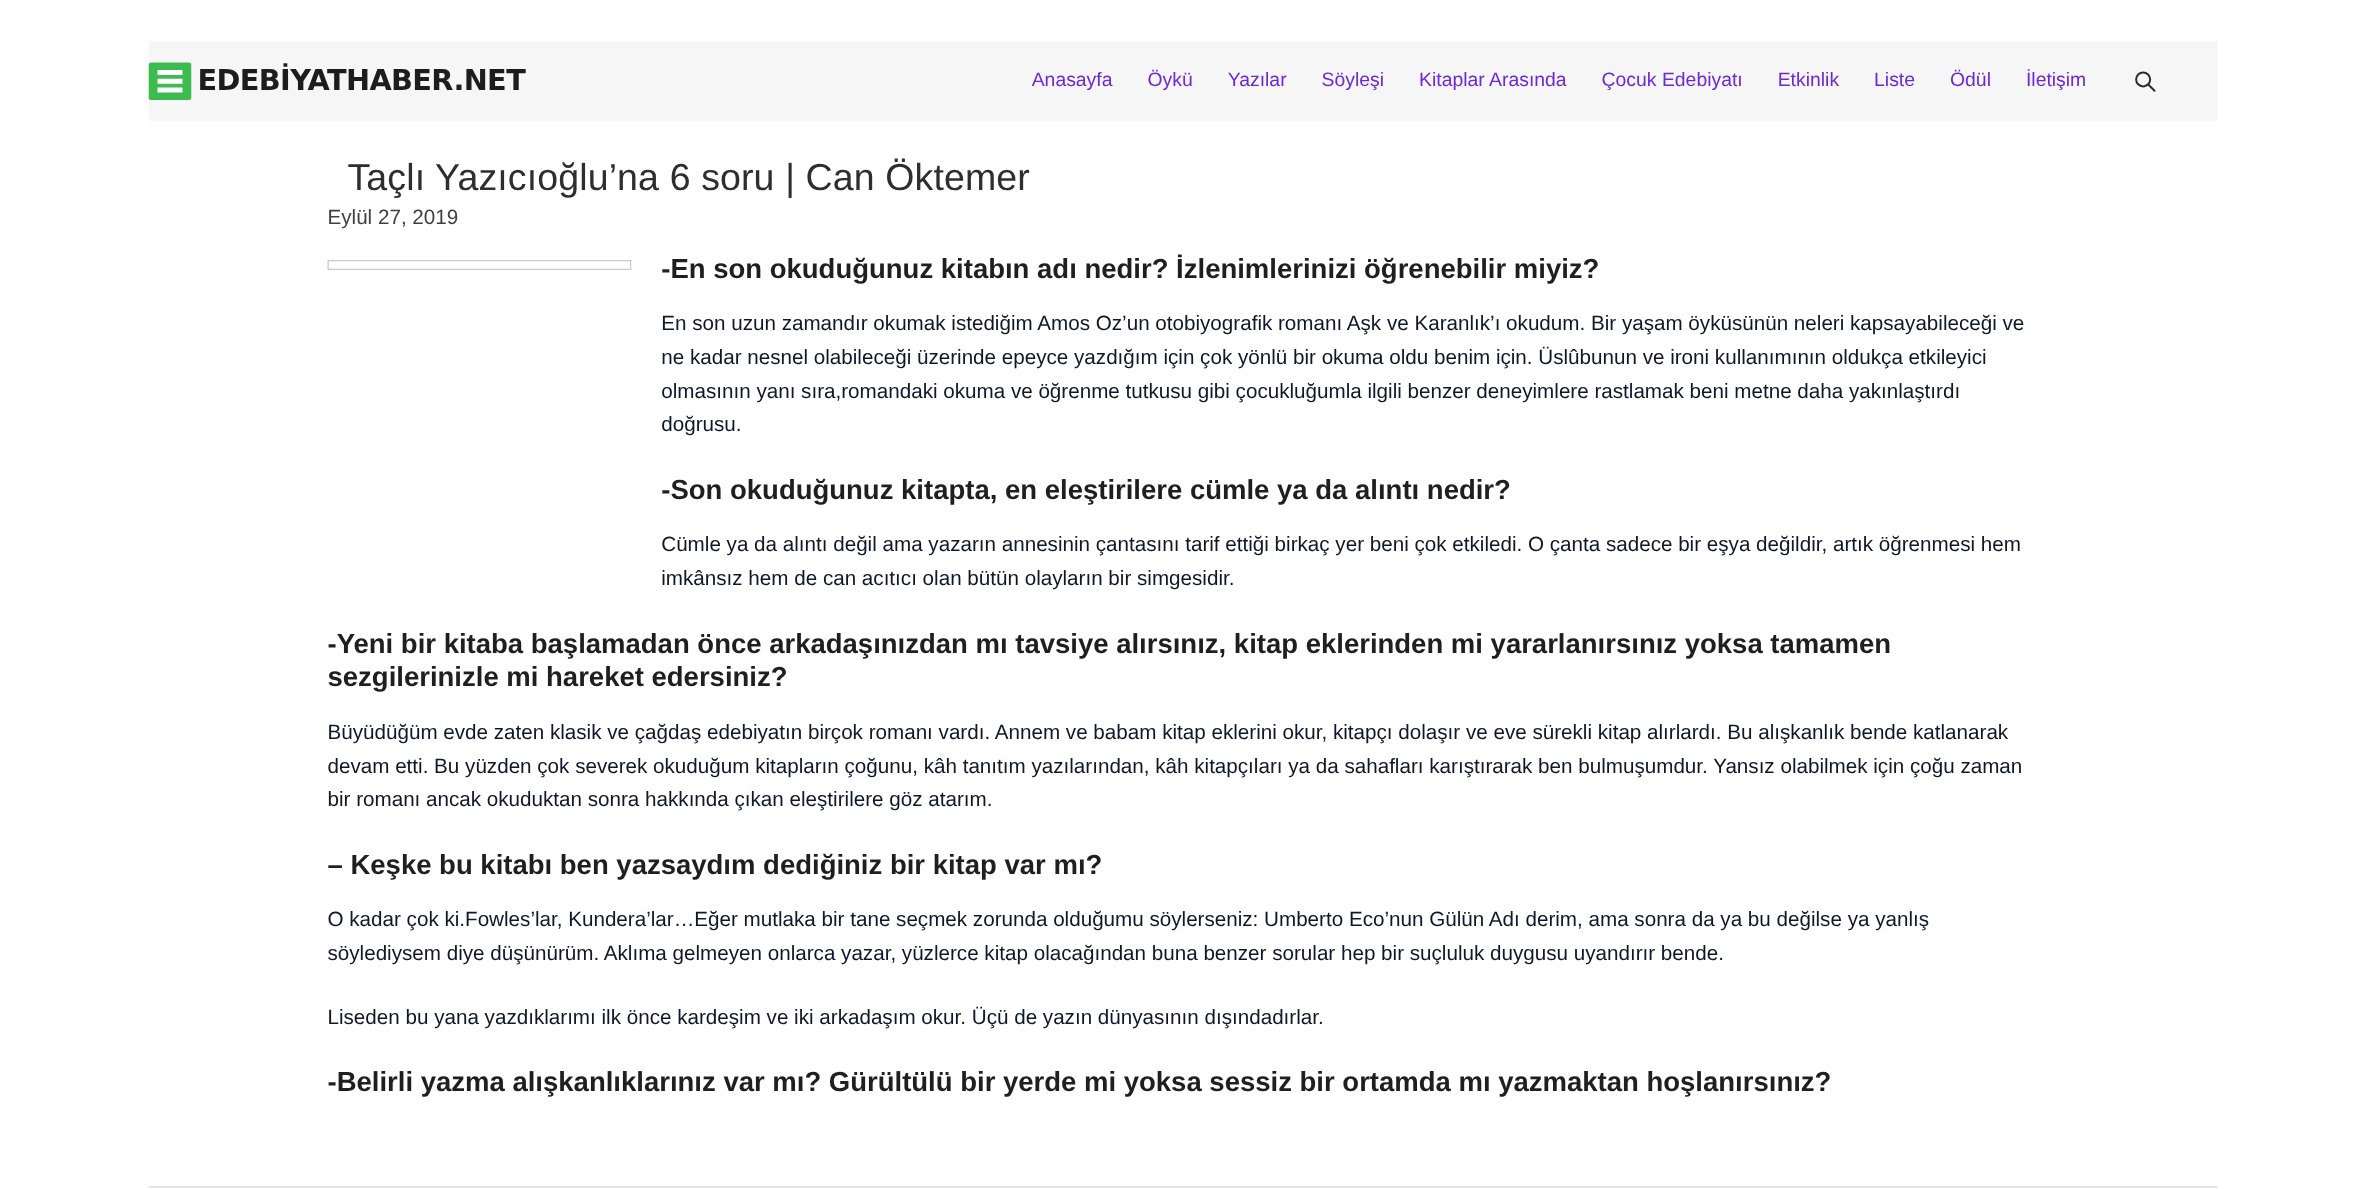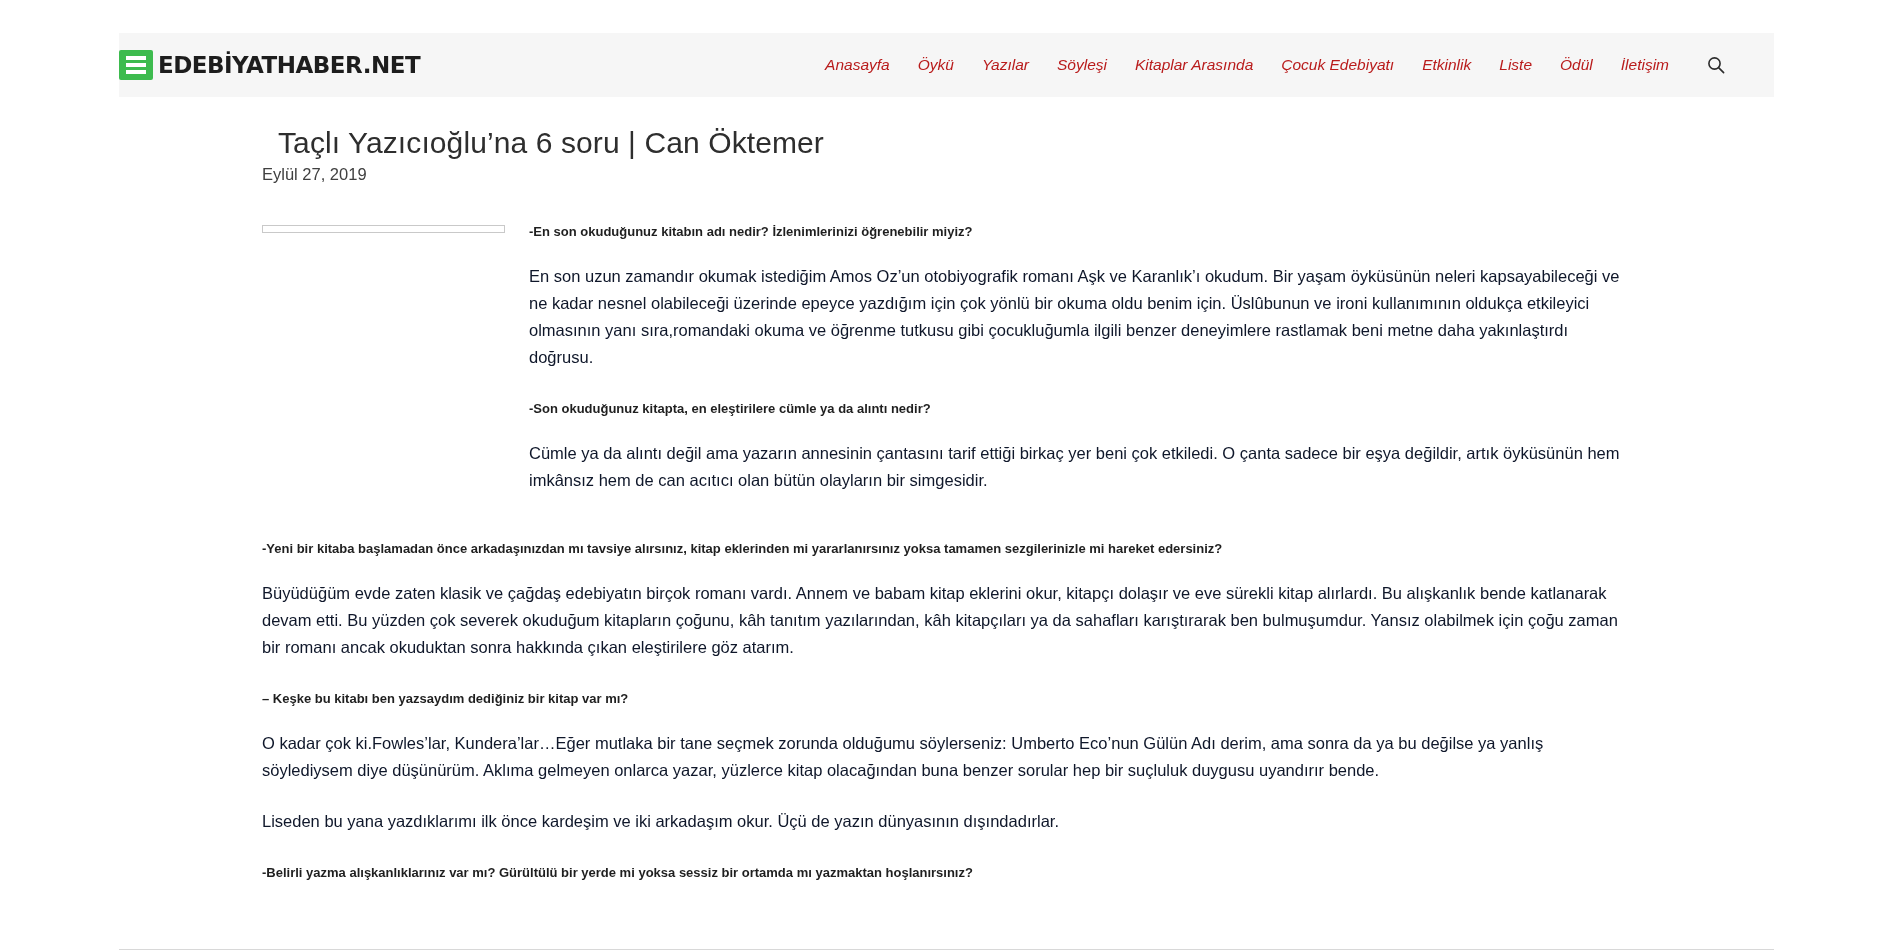--- a/index.html
+++ b/index.html
@@ -67,26 +67,25 @@
 
   .nav {
     margin-left: auto;
     margin-right: 0;
     display: flex;
     align-items: center;
     gap: 0;
   }
   .nav-item {
     font-size: 15.5px;
-    color: #b91c1c;
+    color: #6d28d9;
     padding: 0 14px;
     line-height: 20px;
     white-space: nowrap;
     cursor: pointer;
-    font-style: italic;
   }
   .search-btn {
     margin-left: 22px;
     margin-right: 47px;
     width: 22px;
     height: 22px;
     display: flex;
     align-items: center;
     justify-content: center;
     cursor: pointer;
@@ -130,25 +129,25 @@
     float: left;
     width: 243px;
     height: 8px;
     border: 1px solid #c9c9c9;
     background: #ffffff;
     margin: 7px 23px 12px 0;
     box-sizing: border-box;
   }
 
   .q {
-    font-size: 13px;
+    font-size: 22px;
     font-weight: bold;
     color: #1f1f1f;
     line-height: 27px;
-    margin: 17px 0 18px 0;
+    margin: 0 0 18px 0;
   }
   .a {
     font-size: 16.5px;
     color: #0f172a;
     line-height: 27px;
     margin: 0 0 24px 0;
   }
   .indented { margin-left: 267px; }
 
   .clearfix::after { content: ""; display: block; clear: both; }
@@ -199,21 +198,21 @@
     <h1 class="title">Taçlı Yazıcıoğlu’na 6 soru | Can Öktemer</h1>
     <div class="date">Eylül 27, 2019</div>
 
     <div class="body">
 
       <div class="clearfix">
         <div class="thumb"></div>
         <p class="q indented">-En son okuduğunuz kitabın adı nedir?  İzlenimlerinizi öğrenebilir miyiz?</p>
         <p class="a indented">En son uzun zamandır okumak istediğim Amos Oz’un otobiyografik romanı Aşk ve Karanlık’ı okudum. Bir yaşam öyküsünün neleri kapsayabileceği ve ne kadar nesnel olabileceği üzerinde epeyce yazdığım için çok yönlü bir okuma oldu benim için. Üslûbunun ve ironi kullanımının oldukça etkileyici olmasının yanı sıra,romandaki okuma ve öğrenme tutkusu gibi çocukluğumla ilgili benzer deneyimlere rastlamak beni metne daha yakınlaştırdı doğrusu.</p>
         <p class="q indented">-Son okuduğunuz kitapta, en eleştirilere cümle ya da alıntı nedir?</p>
-        <p class="a indented">Cümle ya da alıntı değil ama yazarın annesinin çantasını tarif ettiği birkaç yer beni çok etkiledi. O çanta sadece bir eşya değildir, artık öyküsünün hem imkânsız hem de can acıtıcı olan bütün olayların bir simgesidir.</p>
+        <p class="a indented">Cümle ya da alıntı değil ama yazarın annesinin çantasını tarif ettiği birkaç yer beni çok etkiledi. O çanta sadece bir eşya değildir, artık öğrenmesi hem imkânsız hem de can acıtıcı olan bütün olayların bir simgesidir.</p>
       </div>
 
       <p class="q">-Yeni bir kitaba başlamadan önce arkadaşınızdan mı tavsiye alırsınız, kitap eklerinden mi yararlanırsınız yoksa tamamen sezgilerinizle mi hareket edersiniz?</p>
       <p class="a">Büyüdüğüm evde zaten klasik ve çağdaş edebiyatın birçok romanı vardı. Annem ve babam kitap eklerini okur, kitapçı dolaşır ve eve sürekli kitap alırlardı. Bu alışkanlık bende katlanarak devam etti. Bu yüzden çok severek okuduğum kitapların çoğunu, kâh tanıtım yazılarından, kâh kitapçıları ya da sahafları karıştırarak ben bulmuşumdur. Yansız olabilmek için çoğu zaman bir romanı ancak okuduktan sonra hakkında çıkan eleştirilere göz atarım.</p>
 
       <p class="q">– Keşke bu kitabı ben yazsaydım dediğiniz bir kitap var mı?</p>
       <p class="a">O kadar çok ki.Fowles’lar, Kundera’lar…Eğer mutlaka bir tane seçmek zorunda olduğumu söylerseniz: Umberto Eco’nun Gülün Adı derim, ama sonra da ya bu değilse ya yanlış söylediysem diye düşünürüm. Aklıma gelmeyen onlarca yazar, yüzlerce kitap olacağından buna benzer sorular hep bir suçluluk duygusu uyandırır bende.</p>
 
       <p class="a">Liseden bu yana yazdıklarımı ilk önce kardeşim ve iki arkadaşım okur. Üçü de yazın dünyasının dışındadırlar.</p>
 

